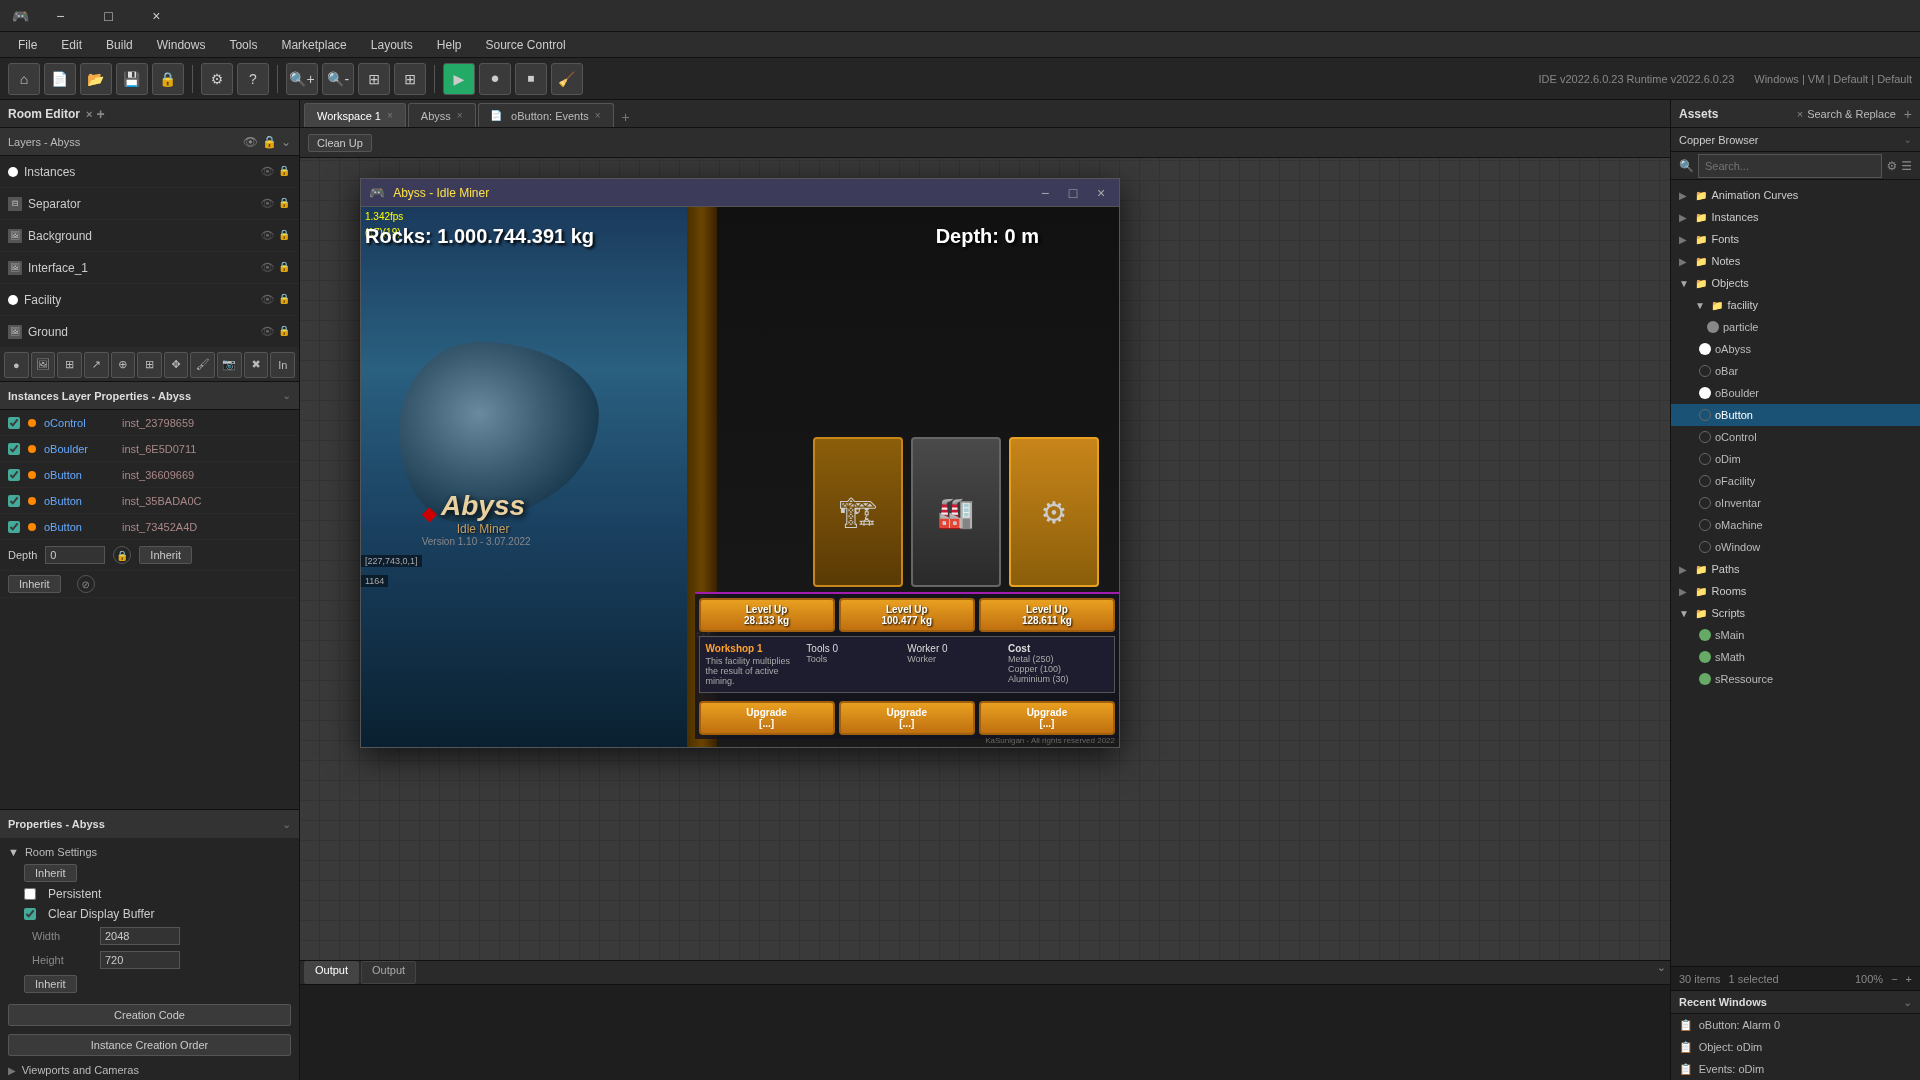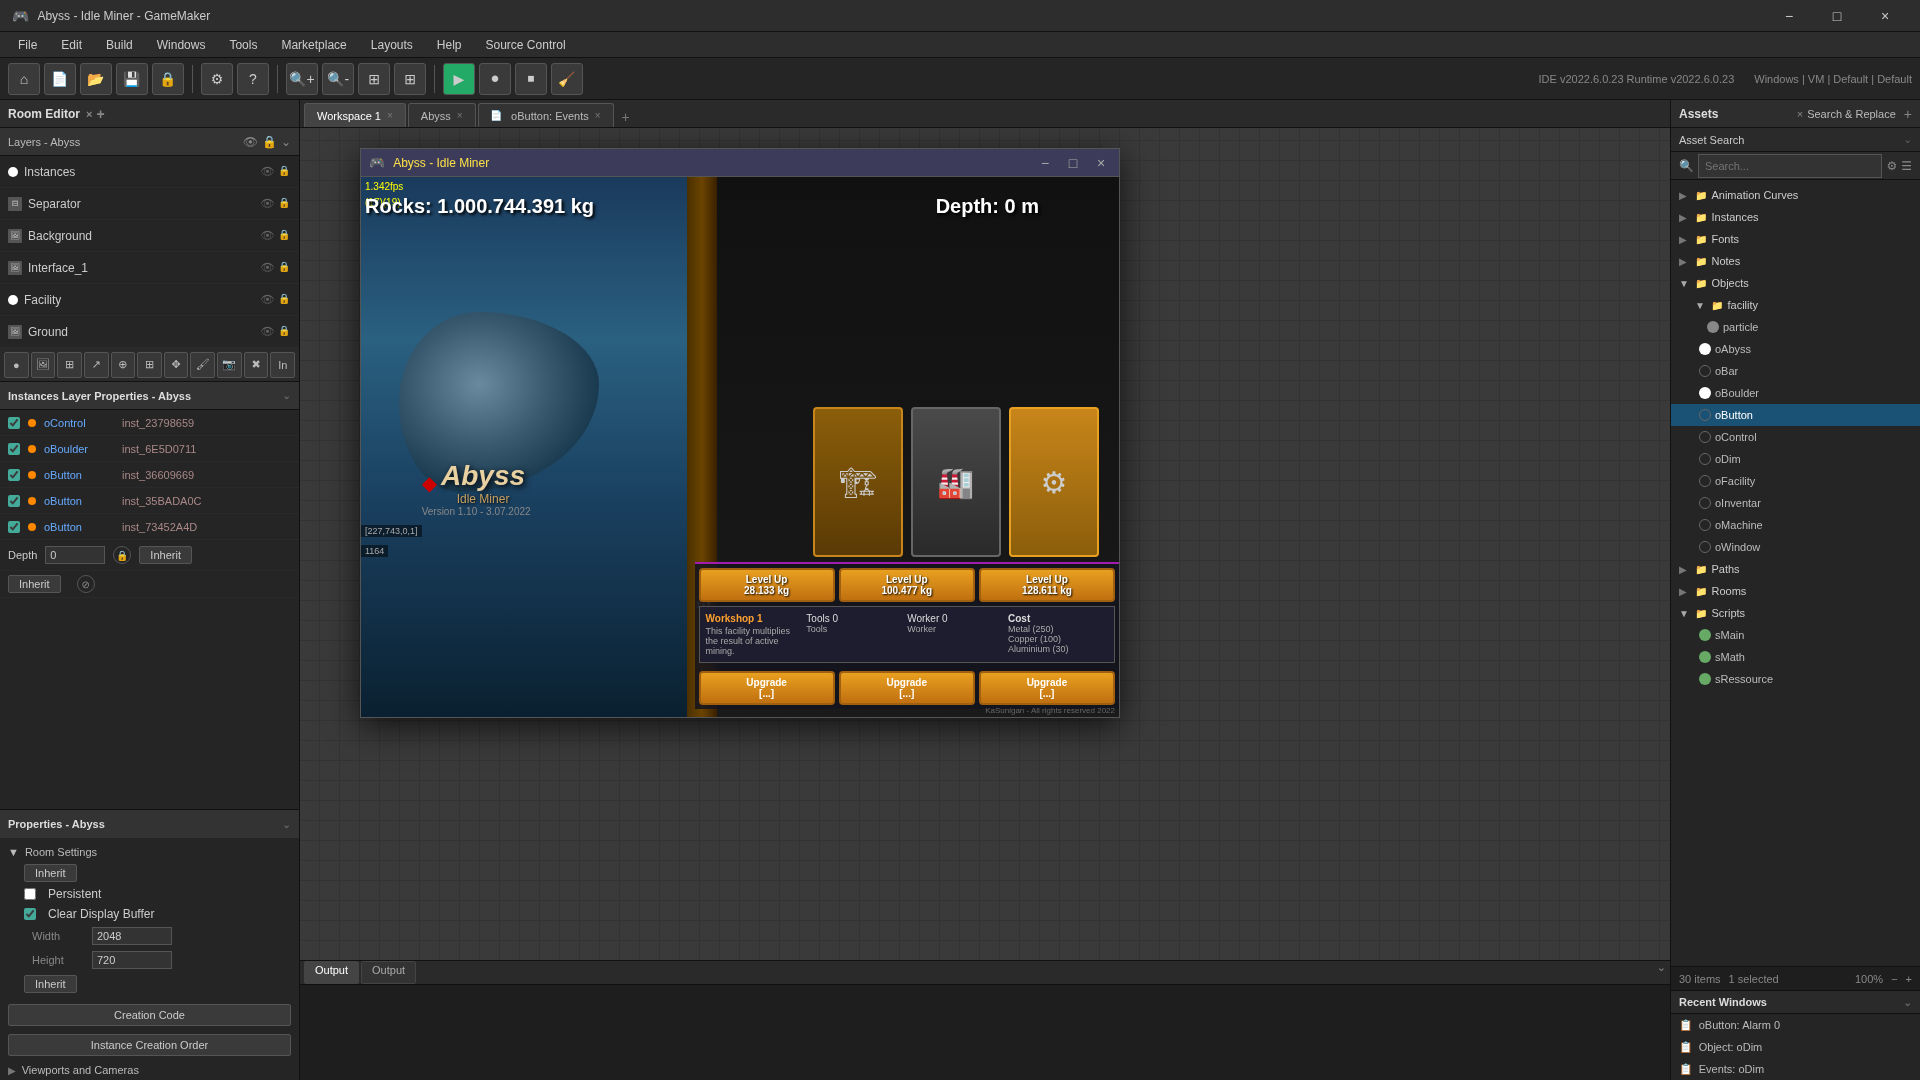--- a/index.html
+++ b/index.html
@@ -268,20 +268,21 @@
       color: #ccc;
       font-size: 11px;
       cursor: pointer;
       border-radius: 2px;
       text-align: center;
     }
     .prop-row {
       display: flex;
       align-items: center;
       padding: 3px 8px;
+      gap: 8px;
       font-size: 11px;
     }
     .prop-label { color: #888; width: 60px; }
     .prop-input {
       width: 80px;
       background: #333;
       border: 1px solid #555;
       color: #ccc;
       font-size: 11px;
       padding: 2px 4px;
@@ -705,21 +706,20 @@
     
     ::-webkit-scrollbar { width: 8px; height: 8px; }
     ::-webkit-scrollbar-track { background: #222; }
     ::-webkit-scrollbar-thumb { background: #555; border-radius: 3px; }
   </style>
 </head>
 <body>
 
 <div id="title-bar">
   <span id="title-bar-icon">🎮</span>
-  <span id="title-bar-text">Abyss - Idle Miner - GameMaker</span>
   <div id="title-bar-controls">
     <button class="tb-btn">−</button>
     <button class="tb-btn">□</button>
     <button class="tb-btn close">×</button>
   </div>
 </div>
 
 <div id="menu-bar">
   <span class="menu-item">File</span>
   <span class="menu-item">Edit</span>
@@ -944,20 +944,23 @@
         <span class="tab-close">×</span>
       </div>
       <div class="editor-tab">
         <span style="font-size:10px; margin-right:2px;">📄</span>
         <span>oButton: Events</span>
         <span class="tab-close">×</span>
       </div>
       <button class="tab-add">+</button>
     </div>
 
+    <div id="editor-toolbar">
+      <button class="et-btn">Clean Up</button>
+    </div>
 
     <div id="canvas-area">
       <div id="canvas-bg"></div>
 
       <div id="game-window">
         <div id="game-window-title">
           <span class="gw-icon">🎮</span>
           <span class="gw-text">Abyss - Idle Miner</span>
           <span class="gw-ctrl">−</span>
           <span class="gw-ctrl">□</span>
@@ -1074,21 +1077,21 @@
   <div id="right-panel">
 
     <div class="assets-header">
       <span class="assets-title">Assets</span>
       <span class="assets-x">×</span>
       <span class="search-replace">Search &amp; Replace</span>
       <span class="plus-btn">+</span>
     </div>
 
     <div style="height:24px; background:#2a2a2a; border-bottom:1px solid #111; display:flex; align-items:center; padding:0 8px; font-size:11px; color:#ccc;">
-      <span>Asset Search</span>
+      <span>Copper Browser</span>
       <span style="margin-left:auto; font-size:10px; color:#666;">⌄</span>
     </div>
 
     <div class="assets-search">
       <span class="search-icon">🔍</span>
       <input type="text" placeholder="Search..." style="">
       <span style="font-size:12px; color:#888; cursor:pointer;">⚙</span>
       <span style="font-size:12px; color:#888; cursor:pointer;">☰</span>
     </div>
 

